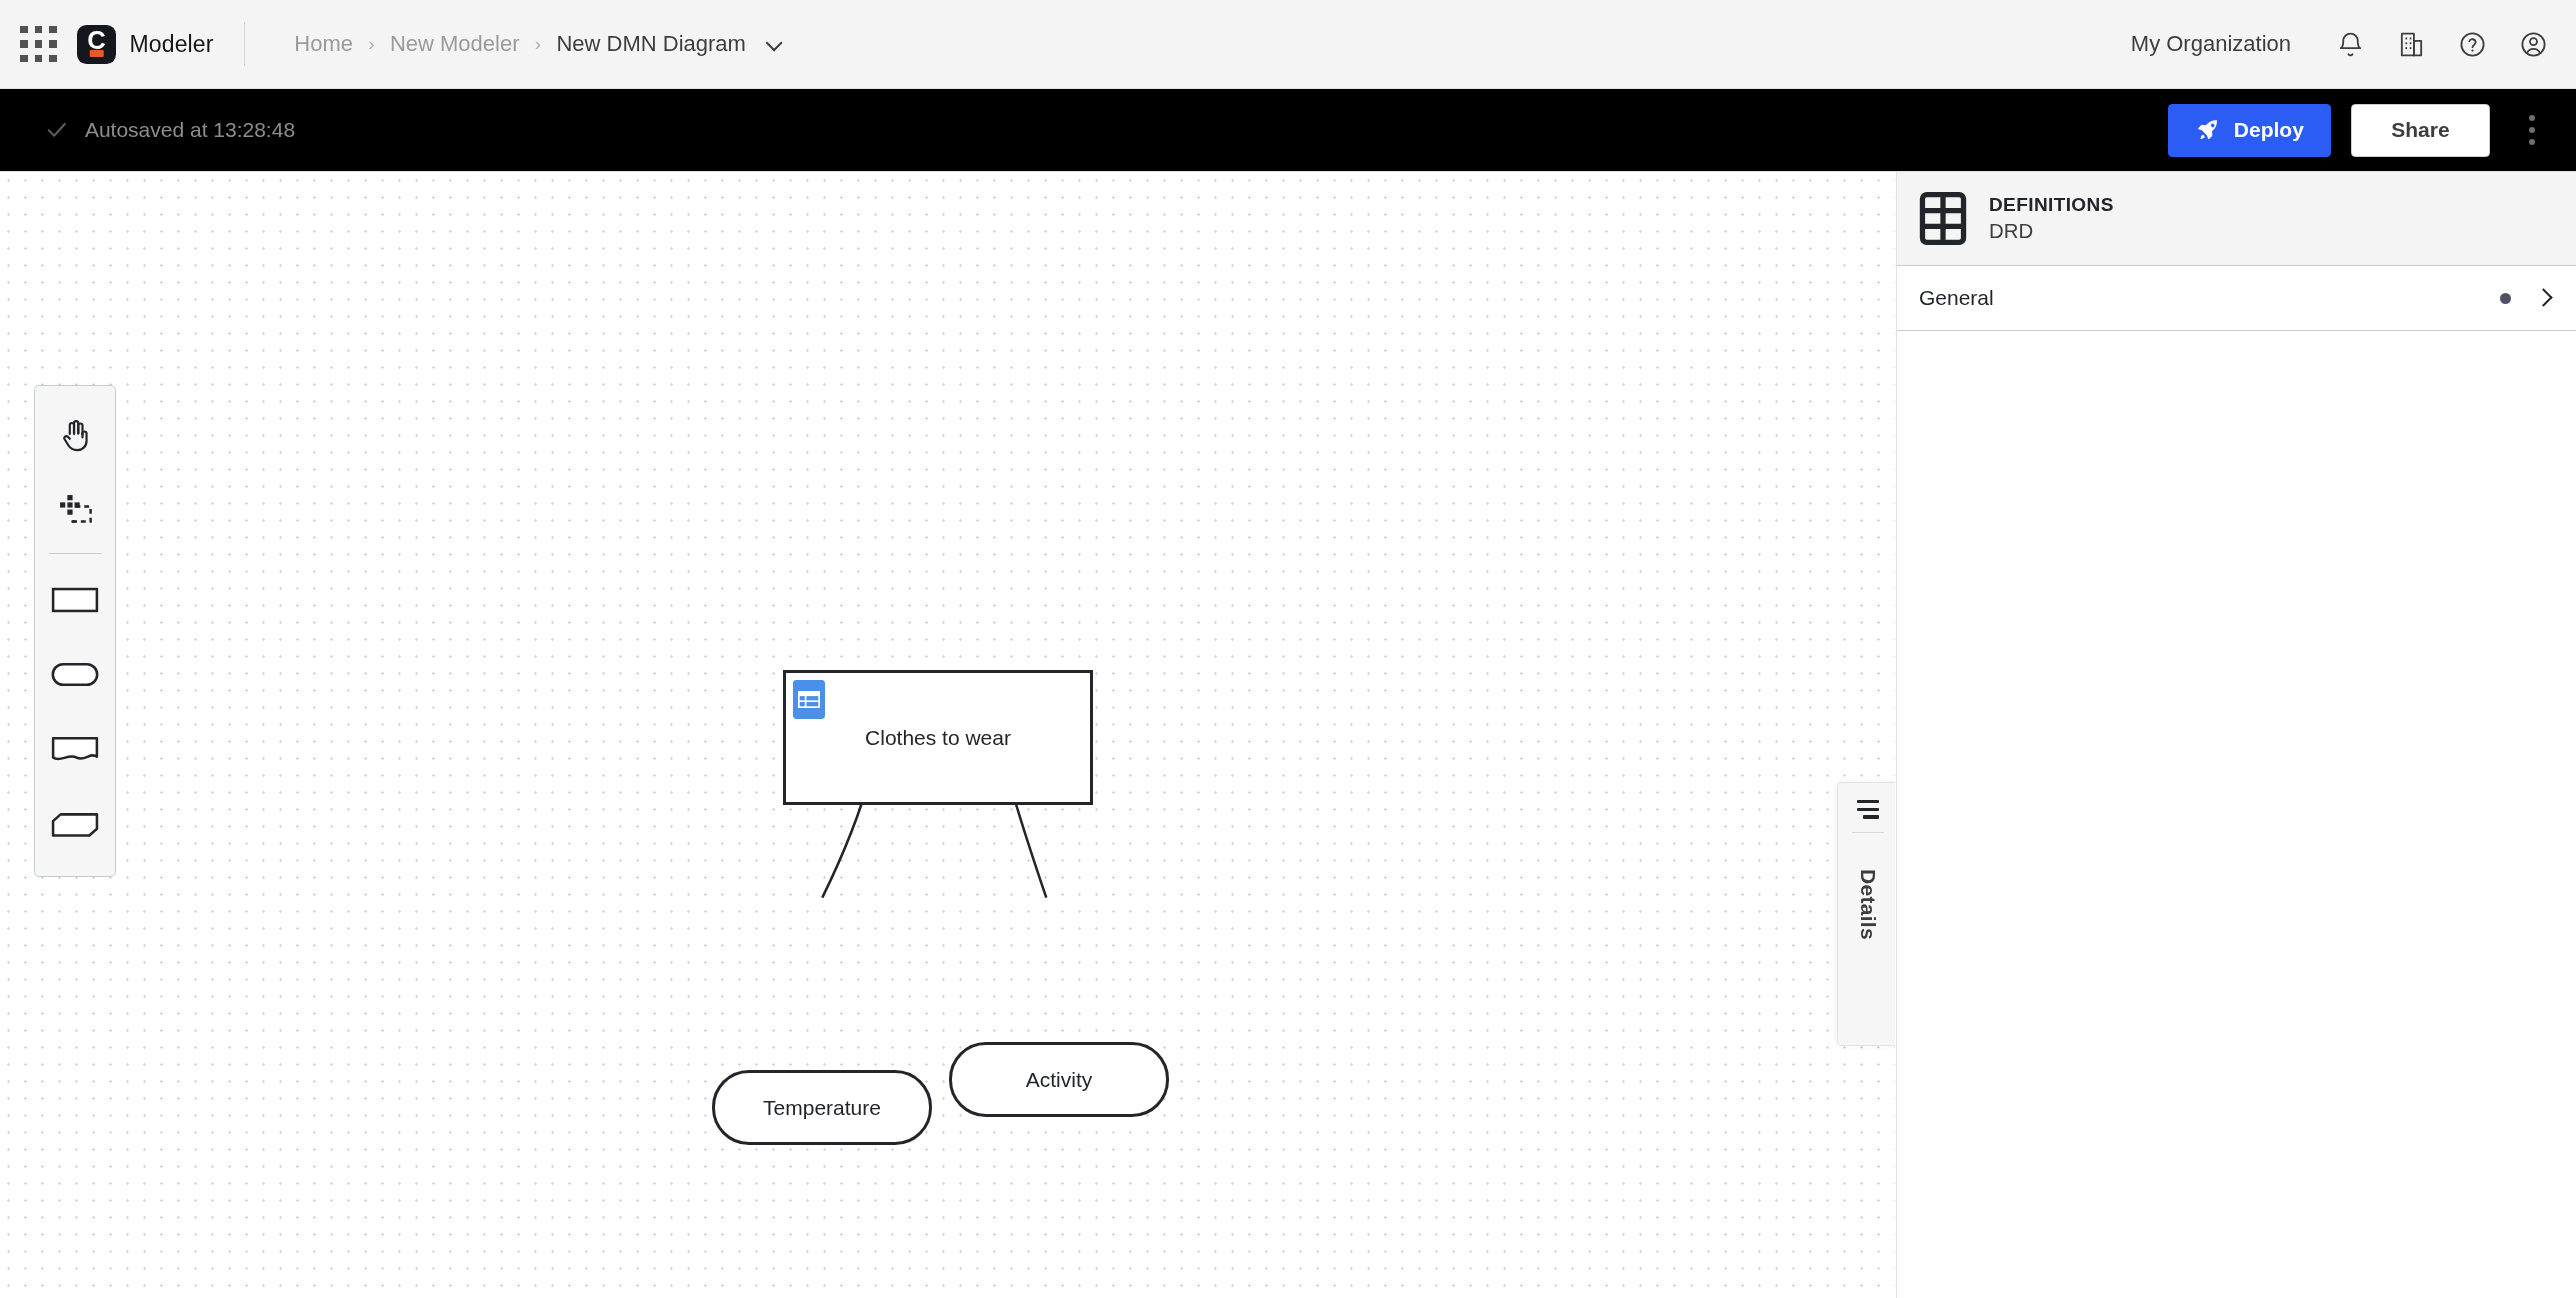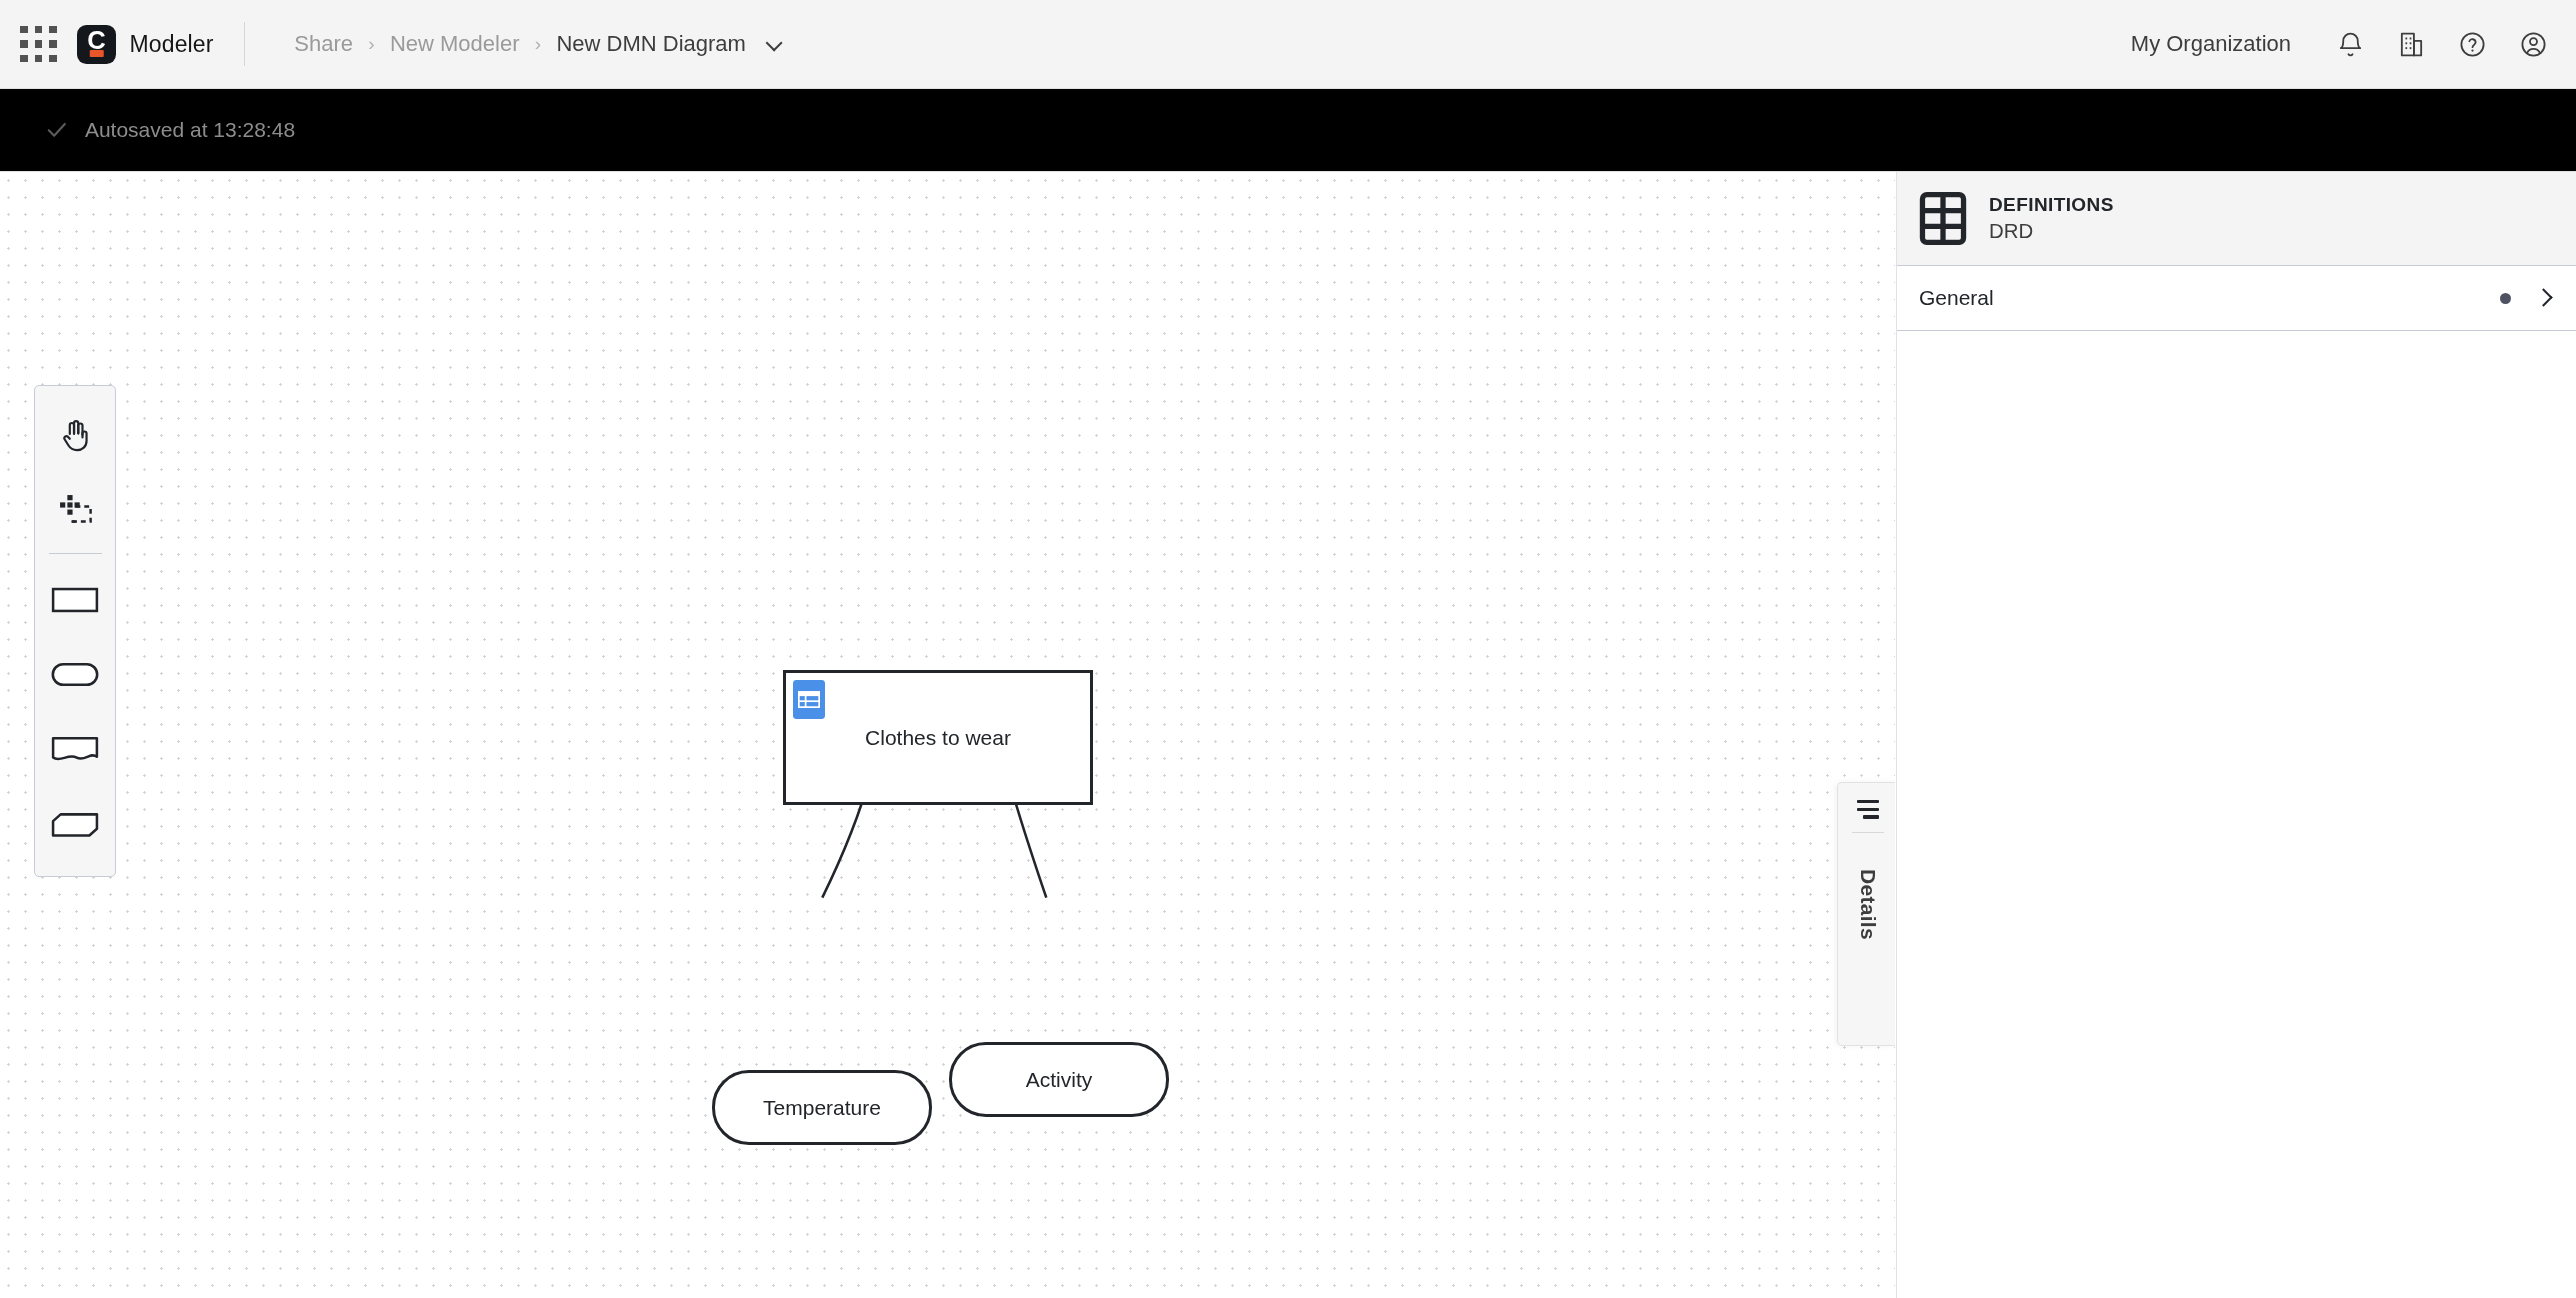--- a/index.html
+++ b/index.html
@@ -256,21 +256,21 @@
     <div class="logo-sq">
       <span class="logo-c">C</span>
       <span class="logo-bar"></span>
     </div>
     <span class="brand-name">Modeler</span>
   </div>
 
   <div class="hdr-divider"></div>
 
   <div class="breadcrumb">
-    <span class="bc-link">Share</span>
+    <span class="bc-link">Home</span>
     <span class="bc-sep">›</span>
     <span class="bc-link">New Modeler</span>
     <span class="bc-sep">›</span>
     <span class="bc-current">New DMN Diagram</span>
     <span class="bc-caret"></span>
   </div>
 
   <div class="hdr-right">
     <span class="org-name">My Organization</span>
 
@@ -313,20 +313,39 @@
 </div>
 
 <div class="sub-toolbar">
   <div class="autosave">
     <svg width="25.6" height="25.6" viewBox="0 0 24 24" fill="none" stroke="#5b5b5b" stroke-width="2" stroke-linecap="round" stroke-linejoin="round">
       <polyline points="4.5,12.5 9.5,17.5 19.5,6.5"></polyline>
     </svg>
     <span class="autosave-text">Autosaved at 13:28:48</span>
   </div>
 
+  <div class="toolbar-right">
+    <button class="btn-deploy">
+      <svg width="25.6" height="25.6" viewBox="0 0 24 24" fill="#ffffff">
+        <path d="M20.8 3.2c-3.4-.5-7 .9-9.4 3.3l-1.3 1.3-2.7-.4c-.7-.1-1.4.1-1.9.6L3.2 10.3c-.4.4-.2 1 .3 1.2l2.9.9 4.9 4.9.9 2.9c.2.5.8.7 1.2.3l2.3-2.3c.5-.5.7-1.2.6-1.9l-.4-2.7 1.3-1.3c2.4-2.4 3.8-6 3.3-9.4zm-5.3 5.9a1.7 1.7 0 1 1 2.4-2.4 1.7 1.7 0 0 1-2.4 2.4z"></path>
+        <path d="M6.4 17.1c-.8.8-1.3 3.6-1.3 3.6s2.8-.5 3.6-1.3a1.65 1.65 0 0 0-2.3-2.3z"></path>
+      </svg>
+      <span>Deploy</span>
+    </button>
+
+    <button class="btn-share">
+      <span>Share</span>
+    </button>
+
+    <div class="kebab">
+      <i></i>
+        <i></i>
+        <i></i>
+    </div>
+  </div>
 </div>
 
 <div class="canvas">
 
   <svg class="edges" viewBox="0 0 2224 1322" width="1895" height="1126">
     <defs>
       <marker id="arrow" viewBox="0 0 10 10" refX="8" refY="5" markerWidth="6" markerHeight="6" orient="auto-start-reverse">
         <path d="M 0 0 L 10 5 L 0 10 z" fill="#22252a"></path>
       </marker>
     </defs>

